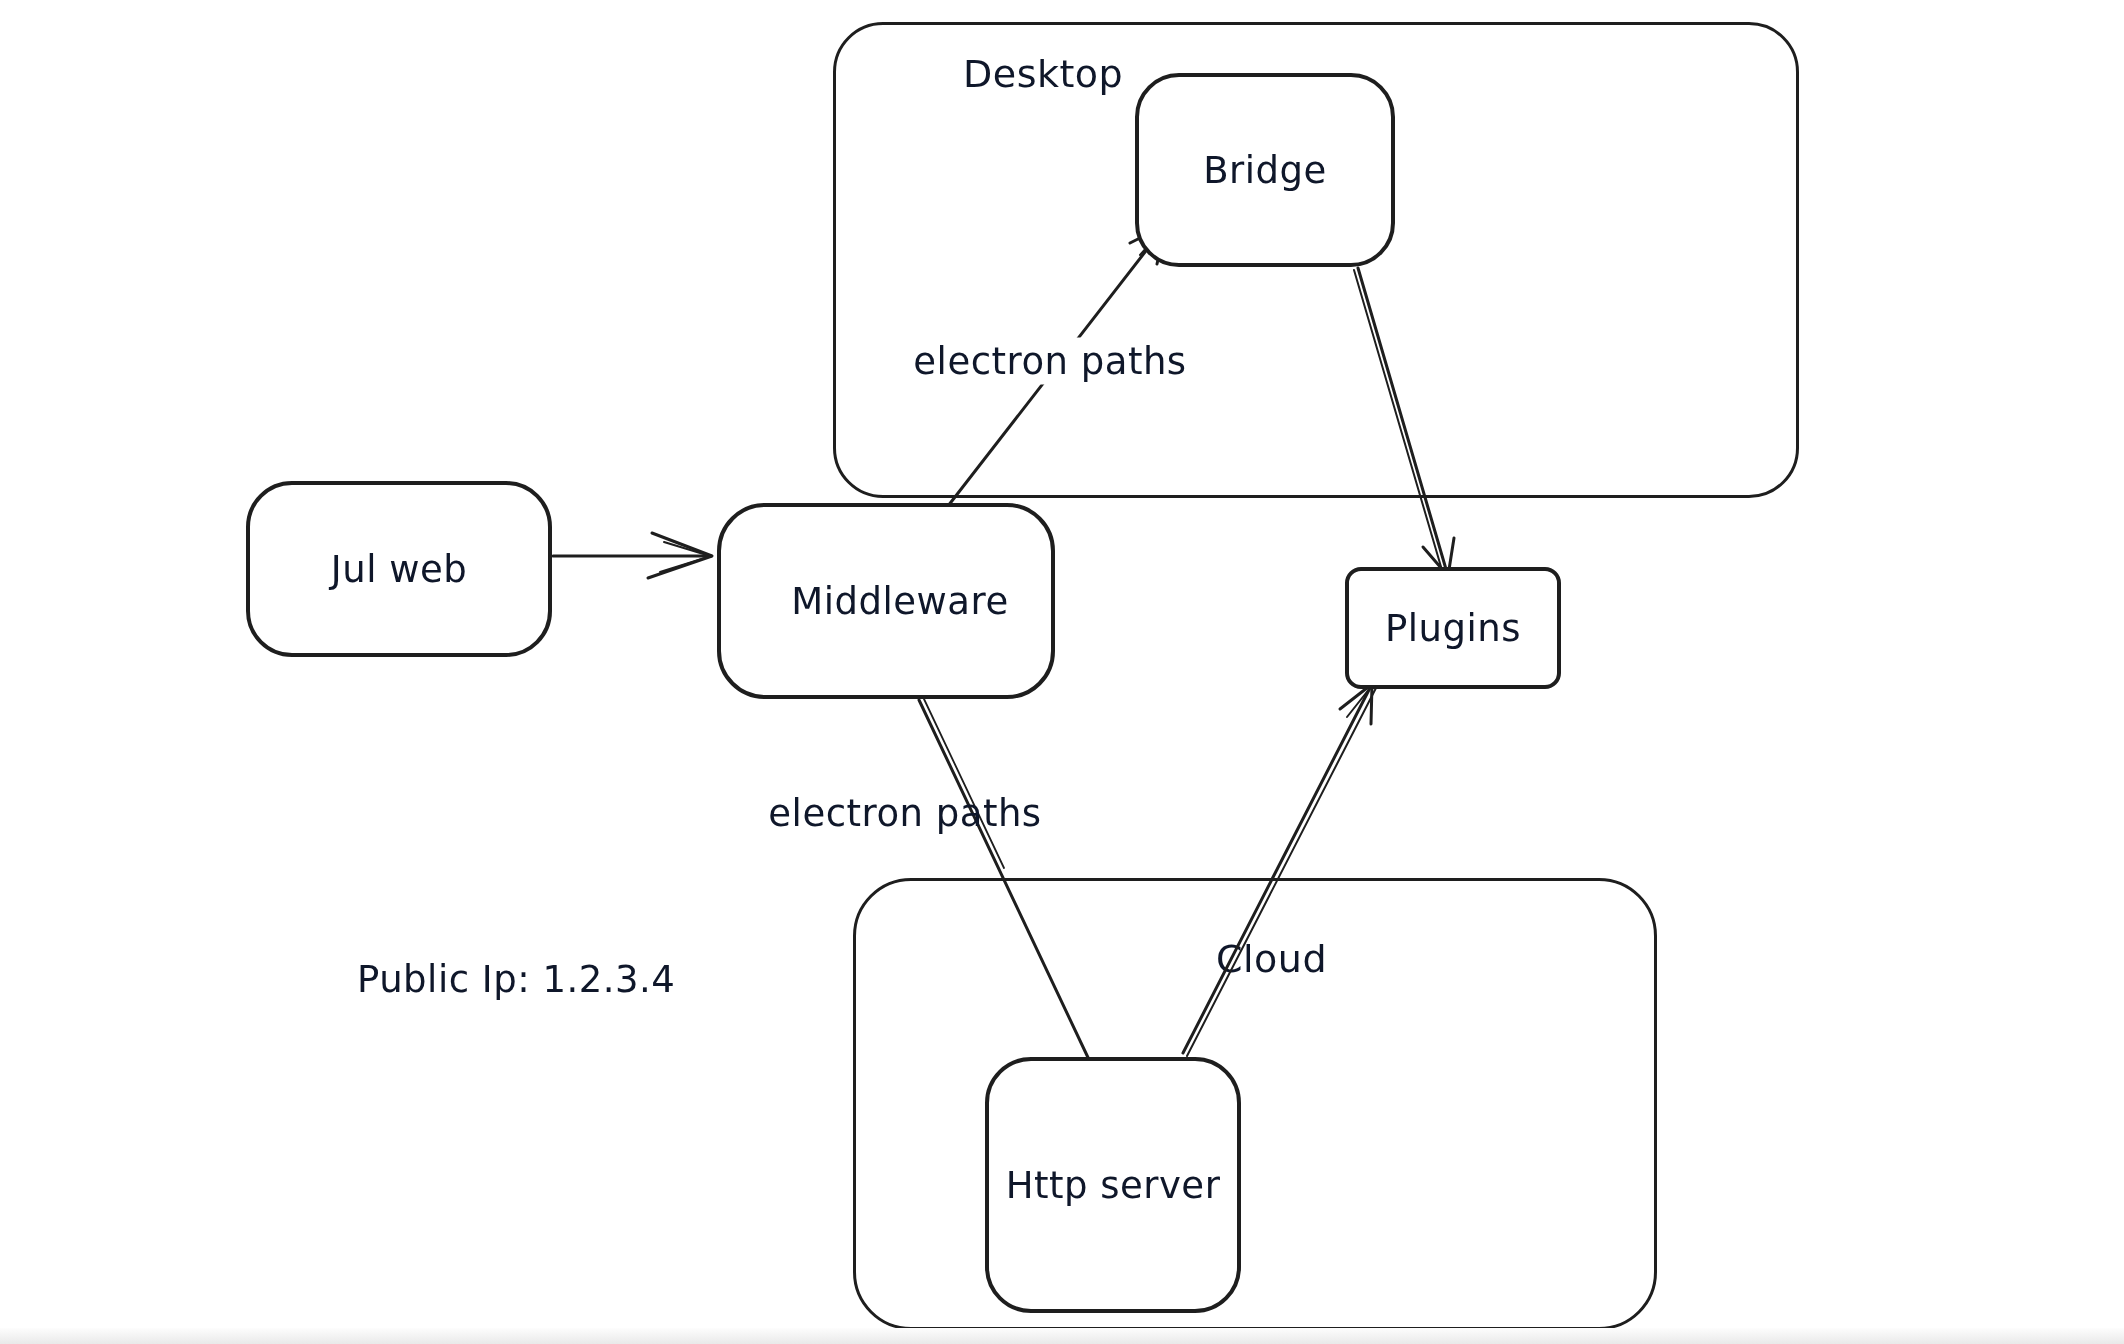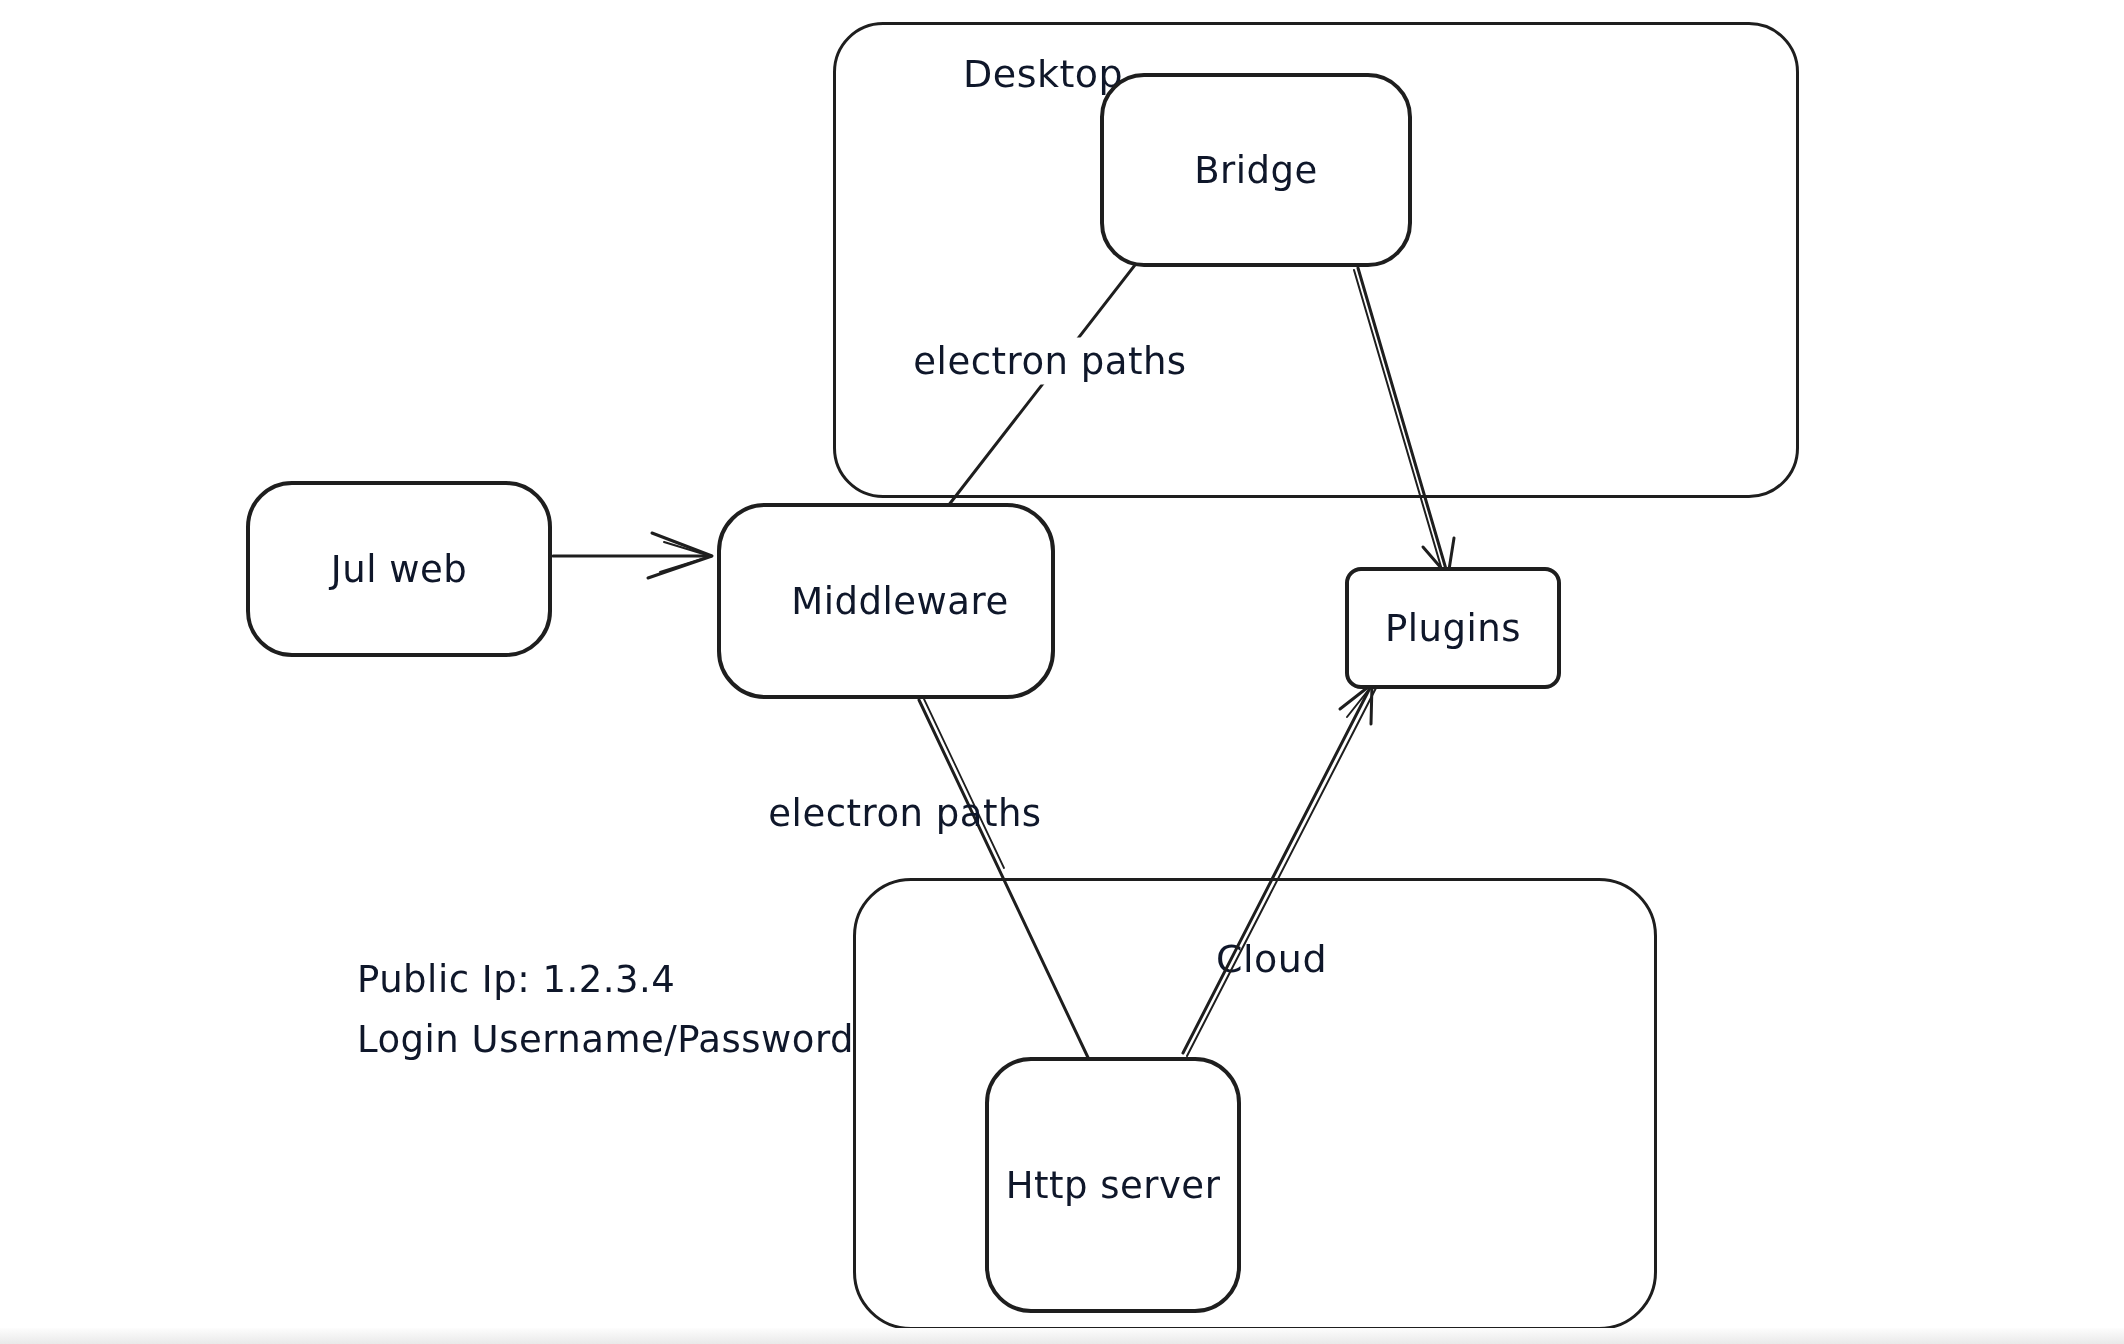--- a/index.html
+++ b/index.html
@@ -59,21 +59,21 @@
     position: absolute;
     left: 0; top: 0;
     width: 2124px;
     height: 1344px;
     pointer-events: none;
   }
   #arrow-layer g { pointer-events: stroke; }
   
   #node-jan-web     { left: 246px;  top: 481px;  width: 306px; height: 176px; border-radius: 46px; }
   #node-middleware  { left: 717px;  top: 503px;  width: 338px; height: 196px; border-radius: 48px; padding-left: 28px; }
-  #node-bridge      { left: 1100px; top: 73px;   width: 312px; height: 194px; border-radius: 44px; }
+  #node-bridge      { left: 1135px; top: 73px;   width: 260px; height: 194px; border-radius: 44px; }
   #node-plugins     { left: 1345px; top: 567px;  width: 216px; height: 122px; border-radius: 16px; }
   #node-http-server { left: 985px;  top: 1057px; width: 256px; height: 256px; border-radius: 46px; }
   #container-desktop { left: 833px; top: 22px;  width: 966px; height: 476px; border-radius: 50px; }
   #container-cloud   { left: 853px; top: 878px; width: 804px; height: 452px; border-radius: 58px; }
   #label-desktop { left: 963px;  top: 52px; }
   #label-cloud   { left: 1216px; top: 937px; }
   #edge-label-electron-apis { left: 1050px; top: 361px; }
   #edge-label-request-paths { left: 905px;  top: 813px; }
   #annotation-public-ip { left: 357px; top: 958px; }
   #annotation-login     { left: 357px; top: 1018px; }
@@ -145,16 +145,15 @@
   </div>
 
   <div class="node" id="node-http-server">
     <span class="label">Http server</span>
   </div>
 
   <div class="edge-label masked" id="edge-label-electron-apis">electron paths</div>
   <div class="edge-label" id="edge-label-request-paths">electron paths</div>
 
   <div class="annotation" id="annotation-public-ip">Public Ip: 1.2.3.4</div>
-  <div class="annotation" id="annotation-login">Login Username/Password</div>
 
   <div id="bottom-edge"></div>
 </div>
 
 </body></html>

